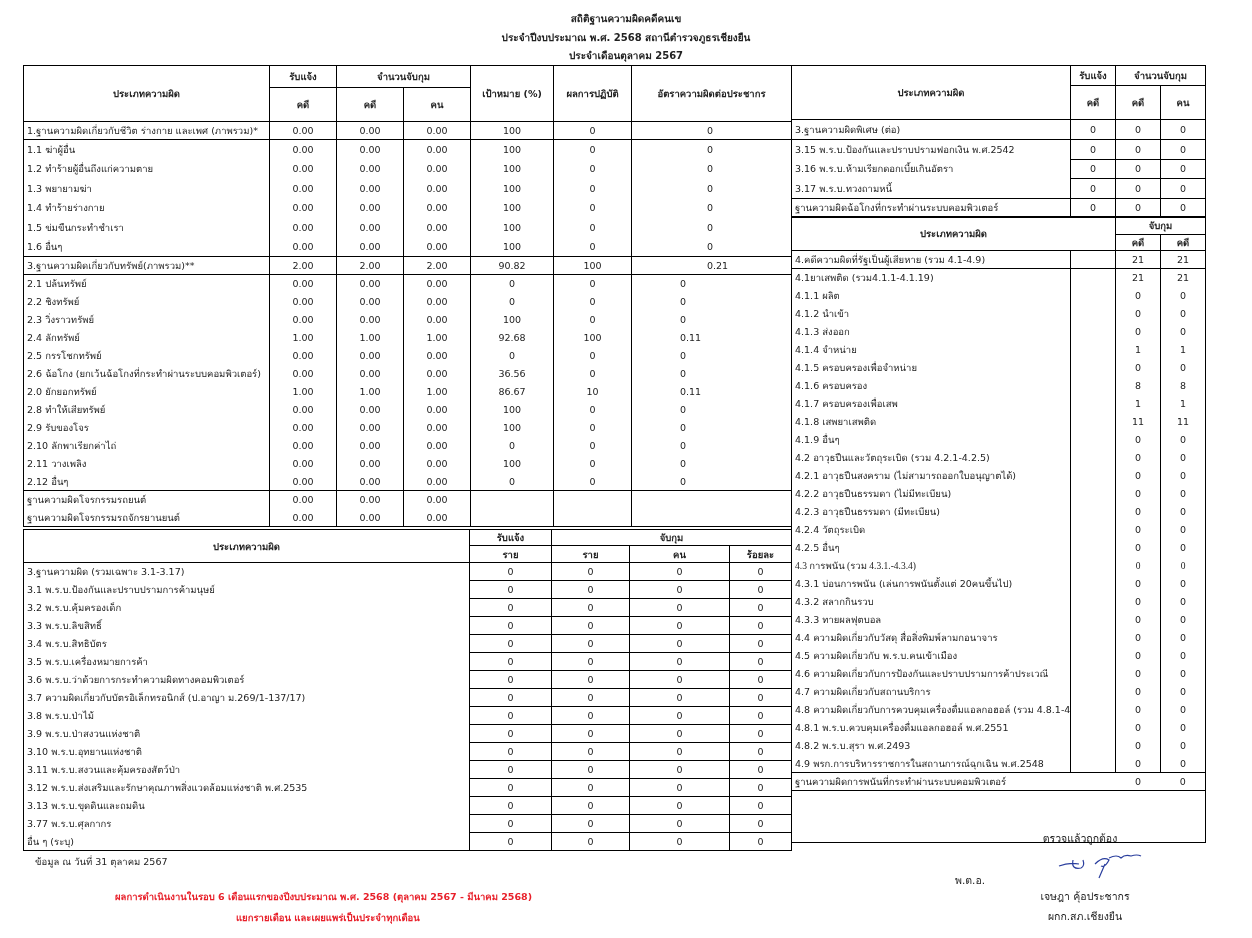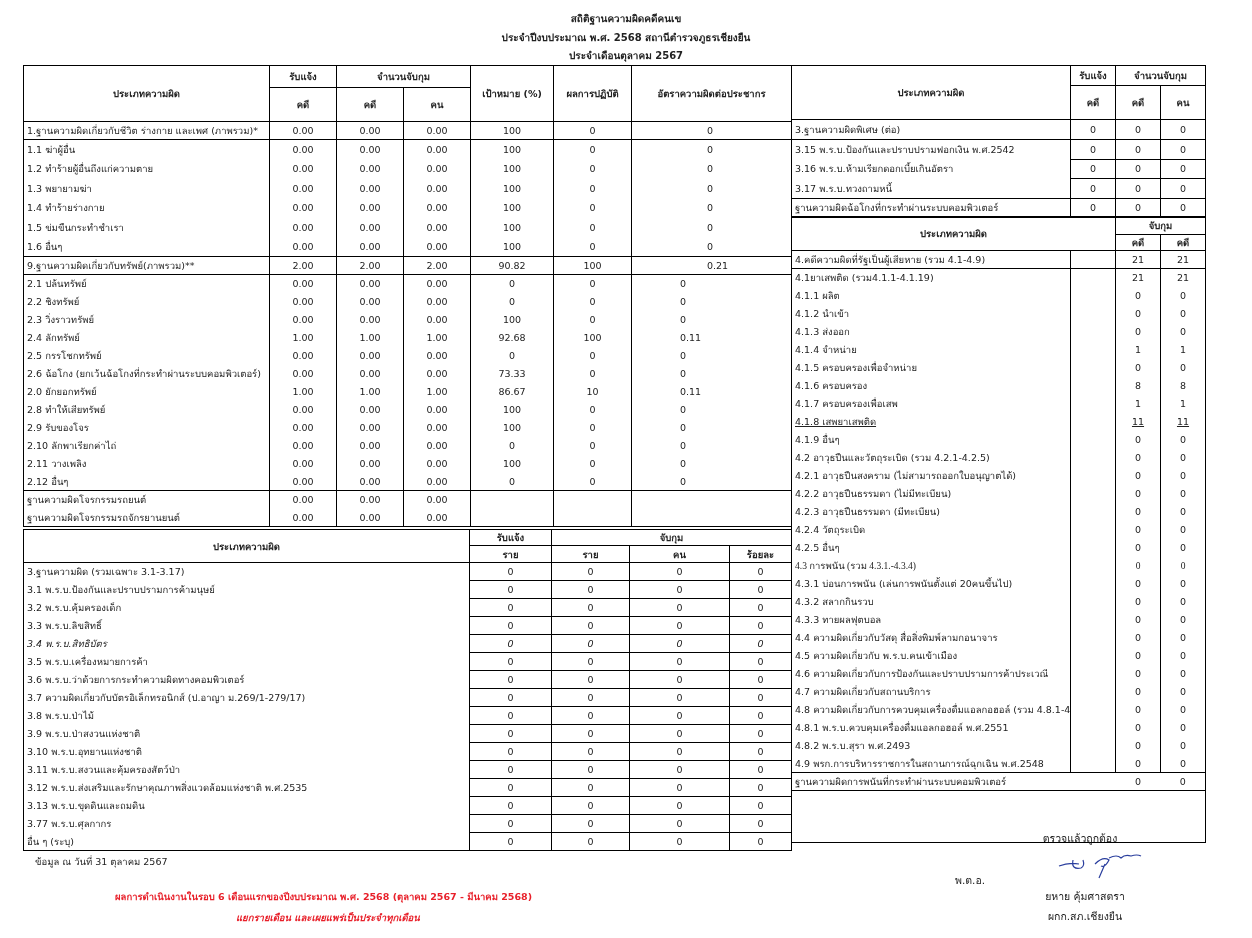--- a/index.html
+++ b/index.html
@@ -108,21 +108,21 @@
       <tr style="height: 19.5px;">
         <td class="l bl br bb">1.6 อื่นๆ</td>
         <td class="c bl br bb">0.00</td>
         <td class="c bl br bb">0.00</td>
         <td class="c bl br bb">0.00</td>
         <td class="c bl br bb">100</td>
         <td class="c bl br bb">0</td>
         <td class="c bl br bb" style="text-align:left;padding-left:75px;">0</td>
       </tr>
       <tr style="height: 18px;">
-        <td class="l bl br bt bb">9.ฐานความผิดเกี่ยวกับทรัพย์(ภาพรวม)**</td>
+        <td class="l bl br bt bb">3.ฐานความผิดเกี่ยวกับทรัพย์(ภาพรวม)**</td>
         <td class="c bl br bt bb">2.00</td>
         <td class="c bl br bt bb">2.00</td>
         <td class="c bl br bt bb">2.00</td>
         <td class="c bl br bt bb">90.82</td>
         <td class="c bl br bt bb">100</td>
         <td class="c bl br bt bb" style="text-align:left;padding-left:75px;">0.21</td>
       </tr>
       <tr style="height: 18px;">
         <td class="l bl br bt">2.1 ปล้นทรัพย์</td>
         <td class="c bl br bt">0.00</td>
@@ -166,21 +166,21 @@
         <td class="c bl br">0.00</td>
         <td class="c bl br">0</td>
         <td class="c bl br">0</td>
         <td class="c bl br" style="text-align:left;padding-left:48px;">0</td>
       </tr>
       <tr style="height: 18px;">
         <td class="l bl br">2.6 ฉ้อโกง (ยกเว้นฉ้อโกงที่กระทำผ่านระบบคอมพิวเตอร์)</td>
         <td class="c bl br">0.00</td>
         <td class="c bl br">0.00</td>
         <td class="c bl br">0.00</td>
-        <td class="c bl br">73.33</td>
+        <td class="c bl br">36.56</td>
         <td class="c bl br">0</td>
         <td class="c bl br" style="text-align:left;padding-left:48px;">0</td>
       </tr>
       <tr style="height: 18px;">
         <td class="l bl br">2.0 ยักยอกทรัพย์</td>
         <td class="c bl br">1.00</td>
         <td class="c bl br">1.00</td>
         <td class="c bl br">1.00</td>
         <td class="c bl br">86.67</td>
         <td class="c bl br">10</td>
@@ -295,21 +295,21 @@
         <td class="c" style="border:1px solid #000;">0</td>
         <td class="c" style="border:1px solid #000;">0</td>
       </tr>
       <tr style="height: 18px;">
         <td class="l bl br">3.3 พ.ร.บ.ลิขสิทธิ์</td>
         <td class="c" style="border:1px solid #000;">0</td>
         <td class="c" style="border:1px solid #000;">0</td>
         <td class="c" style="border:1px solid #000;">0</td>
         <td class="c" style="border:1px solid #000;">0</td>
       </tr>
-      <tr style="height: 18px; font-style: italic;">
+      <tr style="height: 18px;">
         <td class="l bl br">3.4 พ.ร.บ.สิทธิบัตร</td>
         <td class="c" style="border:1px solid #000;">0</td>
         <td class="c" style="border:1px solid #000;">0</td>
         <td class="c" style="border:1px solid #000;">0</td>
         <td class="c" style="border:1px solid #000;">0</td>
       </tr>
       <tr style="height: 18px;">
         <td class="l bl br">3.5 พ.ร.บ.เครื่องหมายการค้า</td>
         <td class="c" style="border:1px solid #000;">0</td>
         <td class="c" style="border:1px solid #000;">0</td>
@@ -317,21 +317,21 @@
         <td class="c" style="border:1px solid #000;">0</td>
       </tr>
       <tr style="height: 18px;">
         <td class="l bl br">3.6 พ.ร.บ.ว่าด้วยการกระทำความผิดทางคอมพิวเตอร์</td>
         <td class="c" style="border:1px solid #000;">0</td>
         <td class="c" style="border:1px solid #000;">0</td>
         <td class="c" style="border:1px solid #000;">0</td>
         <td class="c" style="border:1px solid #000;">0</td>
       </tr>
       <tr style="height: 18px;">
-        <td class="l bl br">3.7 ความผิดเกี่ยวกับบัตรอิเล็กทรอนิกส์ (ป.อาญา ม.269/1-279/17)</td>
+        <td class="l bl br">3.7 ความผิดเกี่ยวกับบัตรอิเล็กทรอนิกส์ (ป.อาญา ม.269/1-137/17)</td>
         <td class="c" style="border:1px solid #000;">0</td>
         <td class="c" style="border:1px solid #000;">0</td>
         <td class="c" style="border:1px solid #000;">0</td>
         <td class="c" style="border:1px solid #000;">0</td>
       </tr>
       <tr style="height: 18px;">
         <td class="l bl br">3.8 พ.ร.บ.ป่าไม้</td>
         <td class="c" style="border:1px solid #000;">0</td>
         <td class="c" style="border:1px solid #000;">0</td>
         <td class="c" style="border:1px solid #000;">0</td>
@@ -508,21 +508,21 @@
         <td class="bl br"></td>
         <td class="c bl br">8</td>
         <td class="c bl br">8</td>
       </tr>
       <tr style="height: 18px;">
         <td class="l bl">4.1.7 ครอบครองเพื่อเสพ</td>
         <td class="bl br"></td>
         <td class="c bl br">1</td>
         <td class="c bl br">1</td>
       </tr>
-      <tr style="height: 18px; text-decoration: underline;">
+      <tr style="height: 18px;">
         <td class="l bl">4.1.8 เสพยาเสพติด</td>
         <td class="bl br"></td>
         <td class="c bl br">11</td>
         <td class="c bl br">11</td>
       </tr>
       <tr style="height: 18px;">
         <td class="l bl">4.1.9 อื่นๆ</td>
         <td class="bl br"></td>
         <td class="c bl br">0</td>
         <td class="c bl br">0</td>
@@ -644,17 +644,17 @@
         <td colspan="4" class="bl br bb"></td>
       </tr>
     </tbody>
 </table>
 
 <div class="sig" style="left:1020px; top:830px; width:120px;">ตรวจแล้วถูกต้อง</div>
 <svg style="position:absolute; left:1055px; top:846px;" width="90" height="34">
   <path d="M4 20 Q14 16 24 18 M18 14 Q16 24 26 22 Q30 20 28 14 M40 18 Q48 10 54 14 Q50 22 46 20 M54 12 Q62 8 66 12 Q70 8 76 10 Q82 8 86 10 M50 18 L44 32" fill="none" stroke="#2b3f9e" stroke-width="1.2"></path>
 </svg>
 <div class="sig" style="left:955px; top:872px; width:60px; text-align:left;">พ.ต.อ.</div>
-<div class="sig" style="left:1030px; top:888px; width:110px;">ยหาย คุ้มศาสตรา</div>
+<div class="sig" style="left:1030px; top:888px; width:110px;">เจษฎา คุ้อประชากร</div>
 <div class="sig" style="left:1030px; top:908px; width:110px;">ผกก.สภ.เชียงยืน</div>
 
 <div class="red" style="left:115px; top:889px;">ผลการดำเนินงานในรอบ 6 เดือนแรกของปีงบประมาณ พ.ศ. 2568 (ตุลาคม 2567 - มีนาคม 2568)</div>
-<div class="red" style="left:236px; top:910px;font-style:italic;">แยกรายเดือน และเผยแพร่เป็นประจำทุกเดือน</div>
+<div class="red" style="left:236px; top:910px;">แยกรายเดือน และเผยแพร่เป็นประจำทุกเดือน</div>
 
 </body></html>

